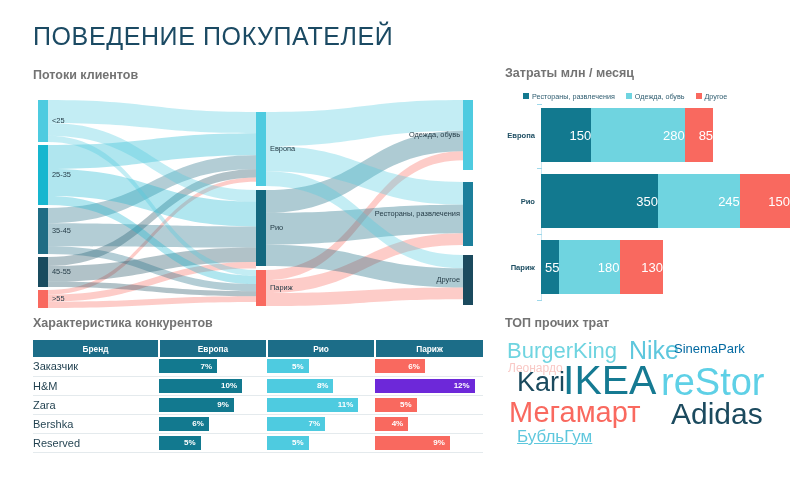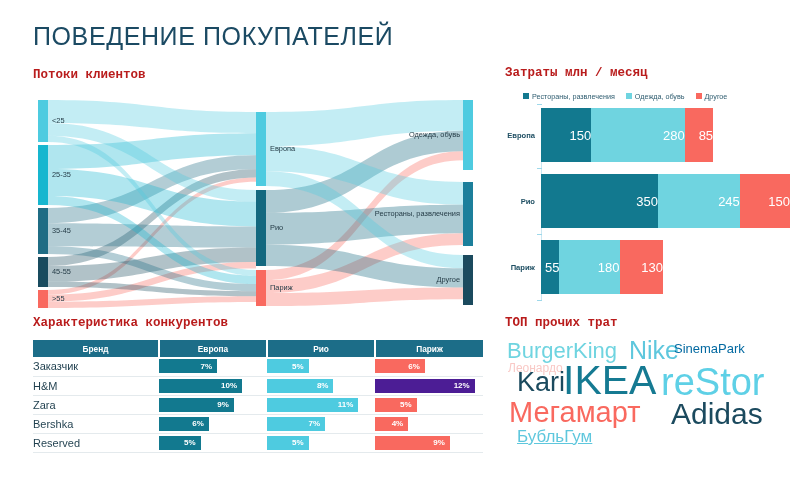--- a/index.html
+++ b/index.html
@@ -12,21 +12,21 @@
   #dashboard { position: relative; width: 812px; height: 478px; background:#fff; }
 
   .page-title {
     position: absolute; left: 33px; top: 22px;
     font-size: 25px; letter-spacing: .6px;
     color: #1b4a63; font-weight: 400;
   }
 
   .section-title {
     position: absolute;
-    font-size: 12.5px; font-weight: 700; color: #b91c1c; font-family: Liberation Mono, monospace;
+    font-size: 12.5px; font-weight: 700; color: #737373;
   }
   #t-flows { left: 33px; top: 68px; }
   #t-spend { left: 505px; top: 66px; }
   #t-comp  { left: 33px; top: 316px; }
   #t-top   { left: 505px; top: 316px; }
 
   
   #sankey { position: absolute; left: 28px; top: 88px; width: 460px; height: 222px; }
   #sankey svg { display:block; }
 
@@ -265,21 +265,21 @@
               <div class="cellbar" style="width: 76.9231%; background: rgb(18, 121, 143);">
                 <span>10%</span>
               </div>
             </td>
             <td class="cell">
               <div class="cellbar" style="width: 61.5385%; background: rgb(78, 203, 224);">
                 <span>8%</span>
               </div>
             </td>
             <td class="cell">
-              <div class="cellbar" style="width: 92.3077%; background: #4c1d95;">
+              <div class="cellbar" style="width: 92.3077%; background: #6d28d9;">
                 <span>12%</span>
               </div>
             </td>
           </tr>
           <tr>
             <td class="brand">Zara</td>
             <td class="cell">
               <div class="cellbar" style="width: 69.2308%; background: rgb(18, 121, 143);">
                 <span>9%</span>
               </div>

